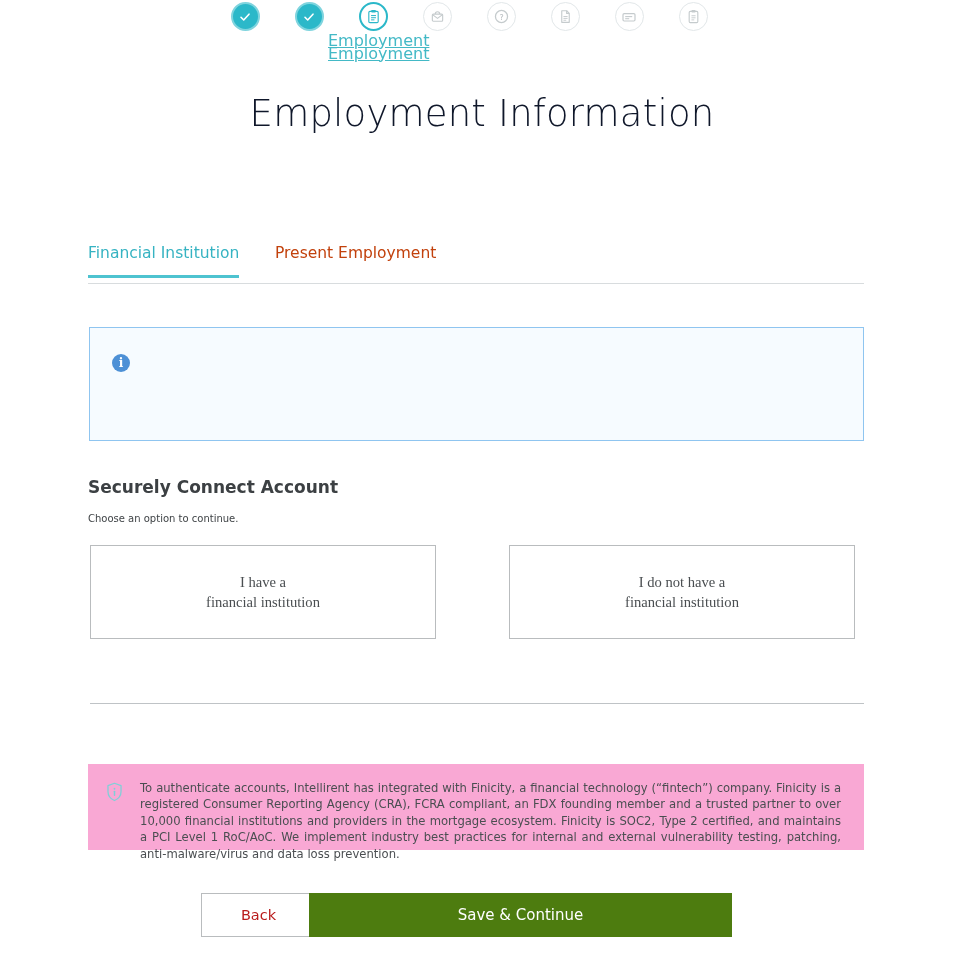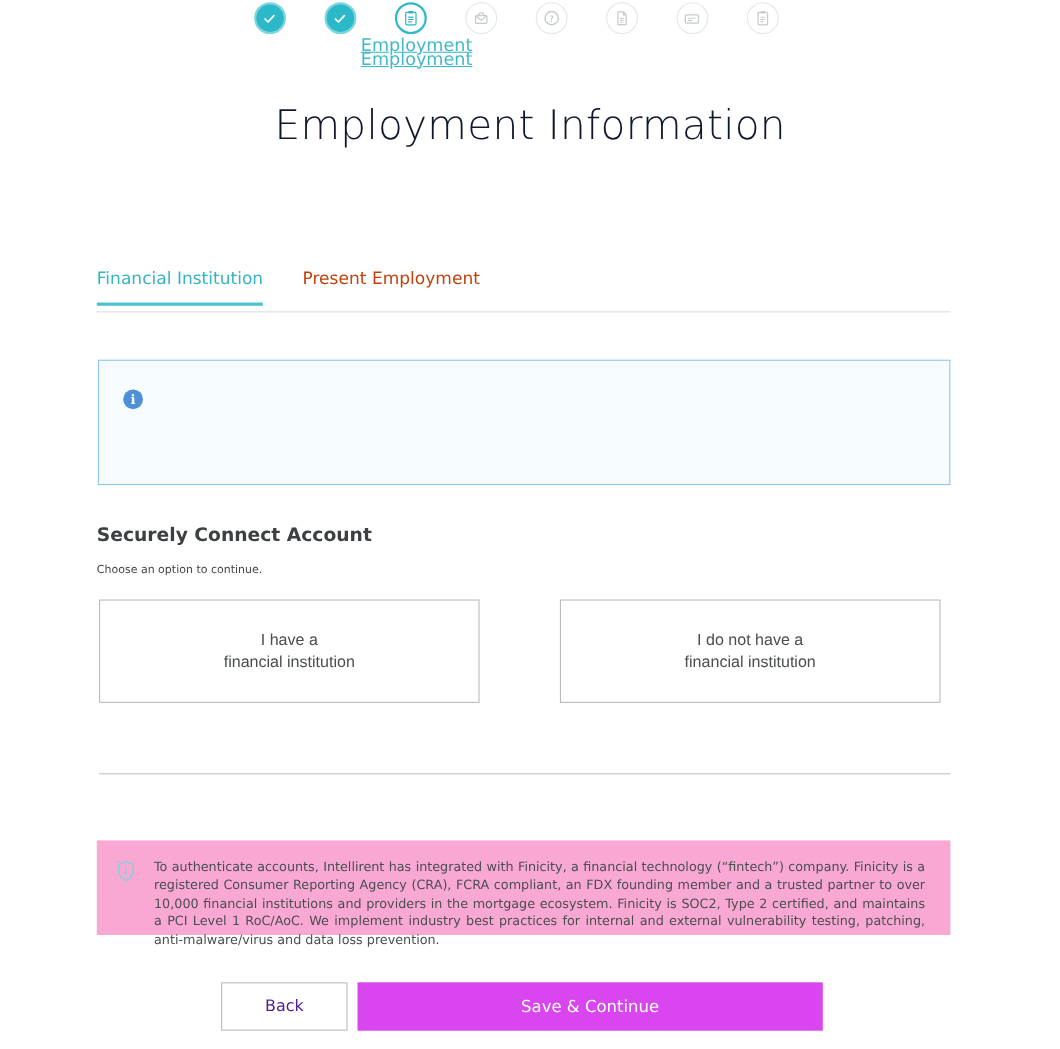--- a/index.html
+++ b/index.html
@@ -173,21 +173,21 @@
     border: 1px solid #b9bcbe;
     background: #ffffff;
     display: flex;
     align-items: center;
     justify-content: center;
     text-align: center;
     cursor: pointer;
     font-size: 14.6px;
     line-height: 20px;
     color: #4a4e51;
-    font-family: Liberation Sans, sans-serif;
+    font-family: Liberation Serif, serif;
   }
   .option-card.left  { left: 90px; }
   .option-card.right { left: 509px; }
   .option-card span { display: block; }
 
   .divider {
     position: absolute;
     left: 90px;
     top: 703px;
     width: 774px;
@@ -225,33 +225,33 @@
   
   .btn-back {
     position: absolute;
     left: 201px;
     top: 893px;
     width: 115px;
     height: 44px;
     box-sizing: border-box;
     background: #ffffff;
     border: 1px solid #b9bcbe;
-    color: #4c1d95;
+    color: #b91c1c;
     font-size: 14.5px;
     cursor: pointer;
     font-family: "DejaVu Sans", sans-serif;
   }
   .btn-save {
     position: absolute;
-    left: 325px;
+    left: 309px;
     top: 893px;
     width: 423px;
     height: 44px;
     box-sizing: border-box;
-    background: #d946ef;
+    background: #4d7c0f;
     border: none;
     color: #ffffff;
     font-size: 15px;
     cursor: default;
     font-family: "DejaVu Sans", sans-serif;
   }
 </style>
 </head>
 <body>
 

